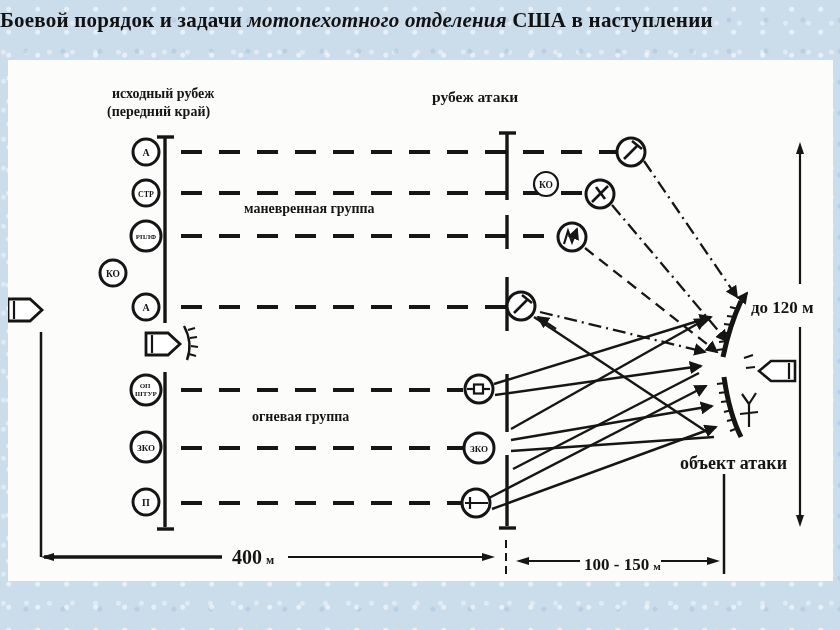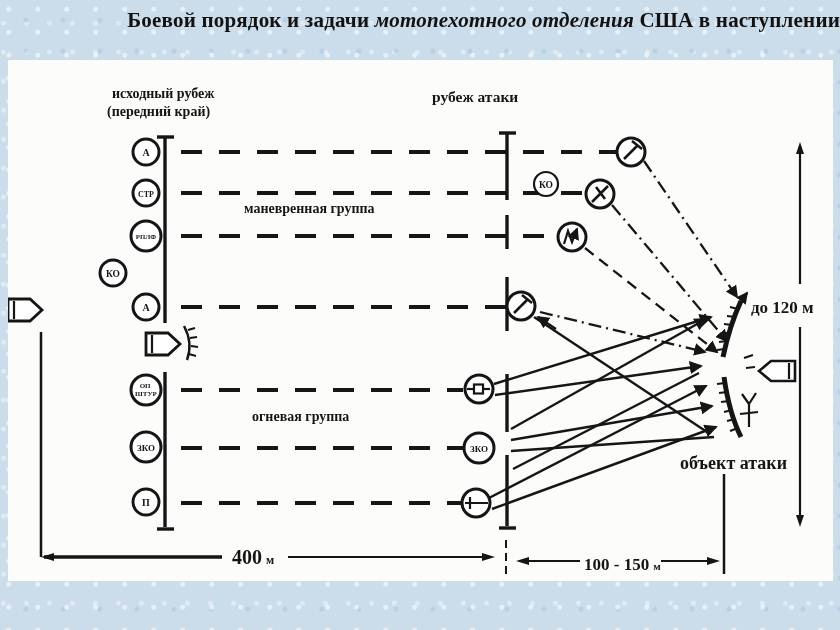--- a/index.html
+++ b/index.html
@@ -8,21 +8,21 @@
     background-color:#cbdcea;
     background-image:
       radial-gradient(circle at 30% 40%, rgba(255,255,255,.55) 0 2px, transparent 3px),
       radial-gradient(circle at 70% 65%, rgba(170,197,220,.55) 0 2px, transparent 3px),
       radial-gradient(circle at 15% 80%, rgba(255,255,255,.4) 0 2px, transparent 3px);
     background-size:29px 23px, 37px 31px, 23px 29px;
     font-family:"Liberation Serif", serif;
   }
   .title{
     position:absolute;top:8px;left:0;width:100%;
-    text-align:right;font-weight:bold;font-size:21px;color:#121212;
+    text-align:left;font-weight:bold;font-size:21px;color:#121212;
     letter-spacing:.2px;
   }
   .title .it{font-style:italic;}
   .panel{
     position:absolute;left:8px;top:60px;width:825px;height:521px;
     background:#fcfcfa;
   }
   svg text{fill:#151515;font-family:"Liberation Serif", serif;font-weight:bold;}
   .lbl{font-size:14px;}
 </style>

